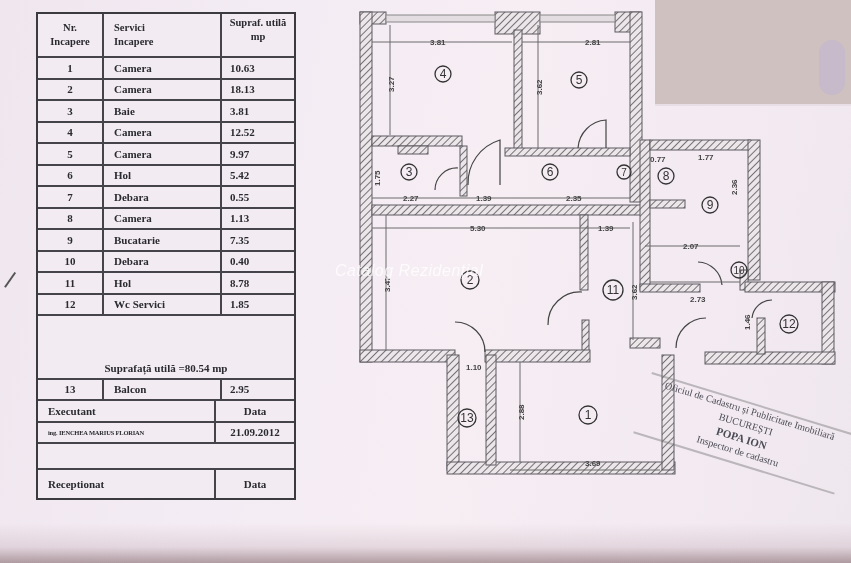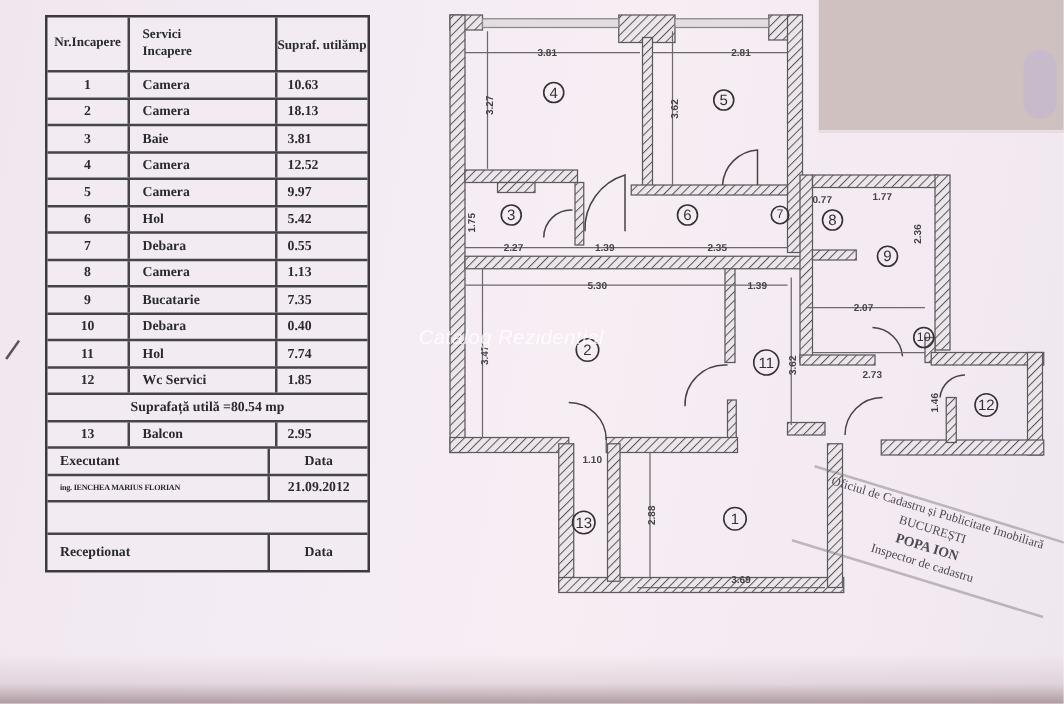--- a/index.html
+++ b/index.html
@@ -12,24 +12,24 @@
     border-bottom:2px solid #e8dfe6;}
   .photo-patch::after{content:"";position:absolute;right:6px;top:40px;width:26px;height:55px;border-radius:14px;background:#c3b7cf;opacity:.7;}
   
   .tbl{position:absolute;left:36px;top:12px;width:256px;border:2px solid #3b3a3f;background:#f2ecf2;}
   .row{display:flex;border-bottom:2px solid #45444a;height:19.5px;align-items:center;font-weight:bold;font-size:11px;}
   .row:last-child{border-bottom:none;}
   .c1{width:64px;text-align:center;border-right:2px solid #45444a;height:100%;display:flex;align-items:center;justify-content:center;}
   .c2{width:106px;padding-left:10px;border-right:2px solid #45444a;height:100%;display:flex;align-items:center;}
   .c3{flex:1;padding-left:8px;height:100%;display:flex;align-items:center;}
   .hdr{height:42px;font-size:10.5px;line-height:14px;}
-  .hdr .c1{flex-direction:row;}
+  .hdr .c1{flex-direction:column;}
   .hdr .c2{flex-direction:column;align-items:flex-start;justify-content:center;}
-  .hdr .c3{flex-direction:row;align-items:center;justify-content:flex-start;padding-top:4px;padding-left:0;}
-  .full{justify-content:center;}
+  .hdr .c3{flex-direction:column;align-items:center;justify-content:flex-start;padding-top:4px;padding-left:0;}
+  .full{justify-content:center;margin-top:42px;}
   .exec .c2w{width:166px;padding-left:10px;border-right:2px solid #45444a;height:100%;display:flex;align-items:center;}
   .exec .c3{justify-content:center;padding-left:0;}
   .tiny{font-size:6.5px;letter-spacing:-.2px;}
   .tall{height:28px;}
   .empty{height:24px;}
   
   .plan{position:absolute;left:0;top:0;width:851px;height:563px;}
   .wall{fill:url(#hatch);stroke:#5c5a60;stroke-width:1;}
   .lbl{font-family:"Liberation Sans",sans-serif;font-size:8px;fill:#444;font-weight:bold;}
   .num{font-family:"Liberation Sans",sans-serif;font-size:12px;fill:#333;text-anchor:middle;dominant-baseline:central;}
@@ -110,21 +110,21 @@
       <div class="c3">7.35</div>
     </div>
   <div class="row">
       <div class="c1">10</div>
       <div class="c2">Debara</div>
       <div class="c3">0.40</div>
     </div>
   <div class="row">
       <div class="c1">11</div>
       <div class="c2">Hol</div>
-      <div class="c3">7.74</div>
+      <div class="c3">8.78</div>
     </div>
   <div class="row">
       <div class="c1">12</div>
       <div class="c2">Wc Servici</div>
       <div class="c3">1.85</div>
     </div>
   <div class="row full">Suprafață utilă =80.54 mp</div>
   <div class="row">
       <div class="c1">13</div>
       <div class="c2">Balcon</div>

